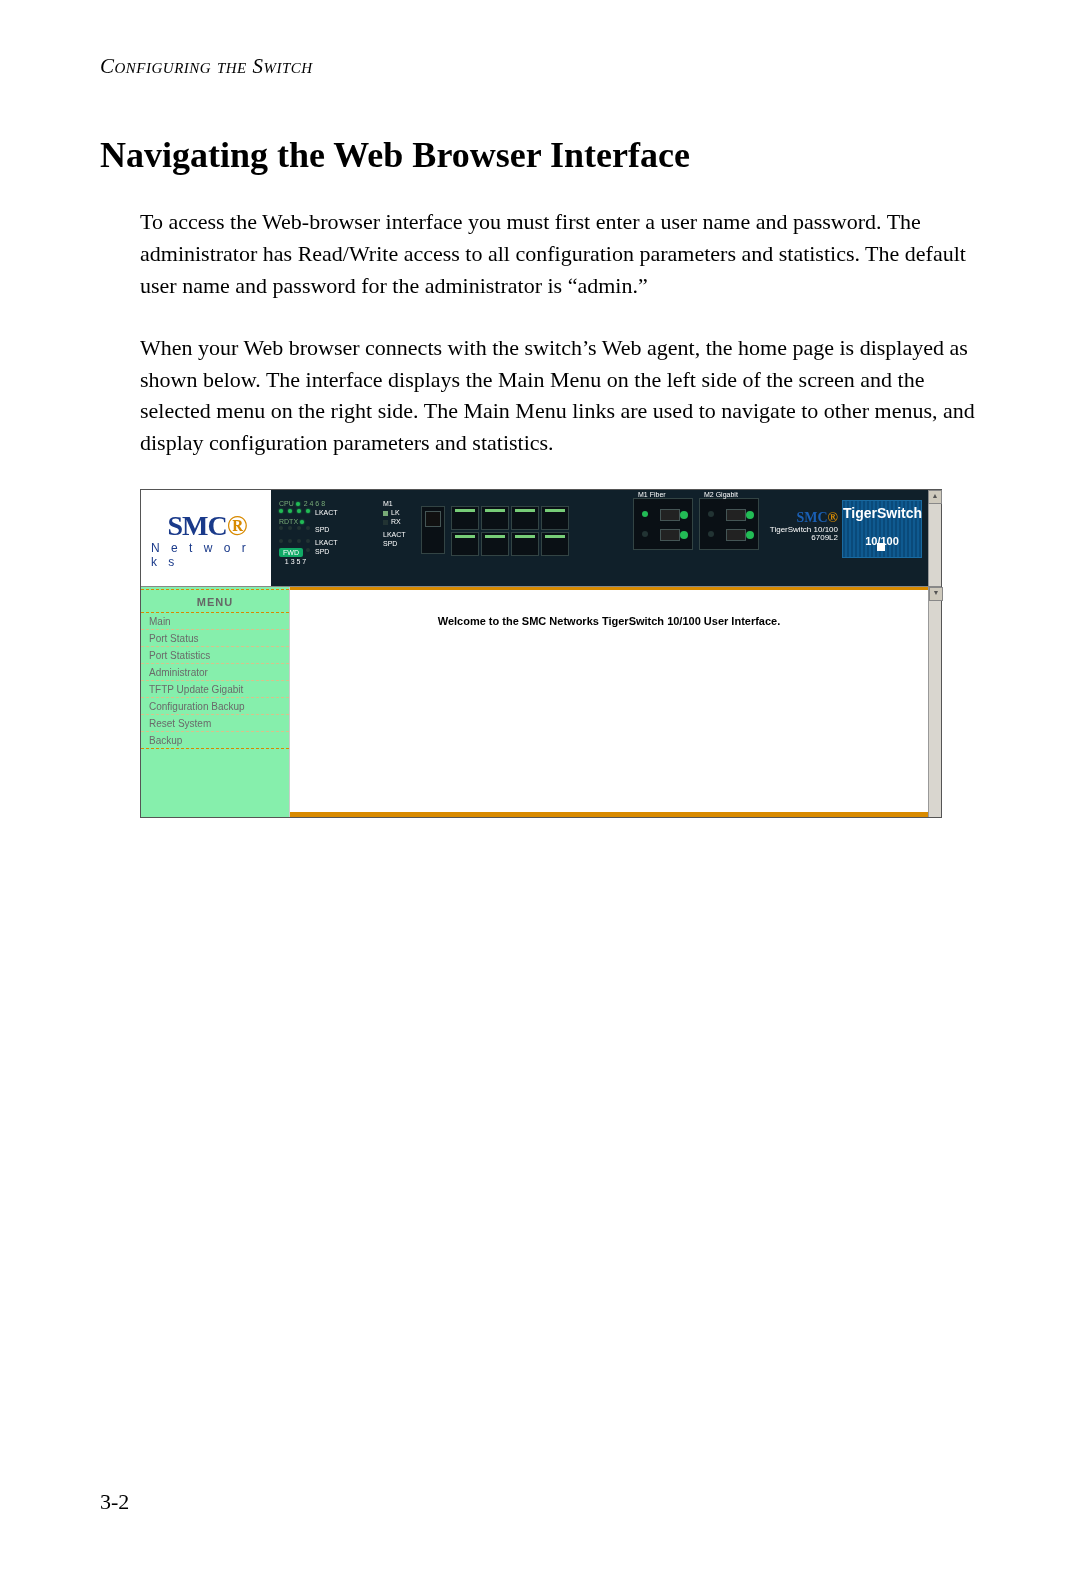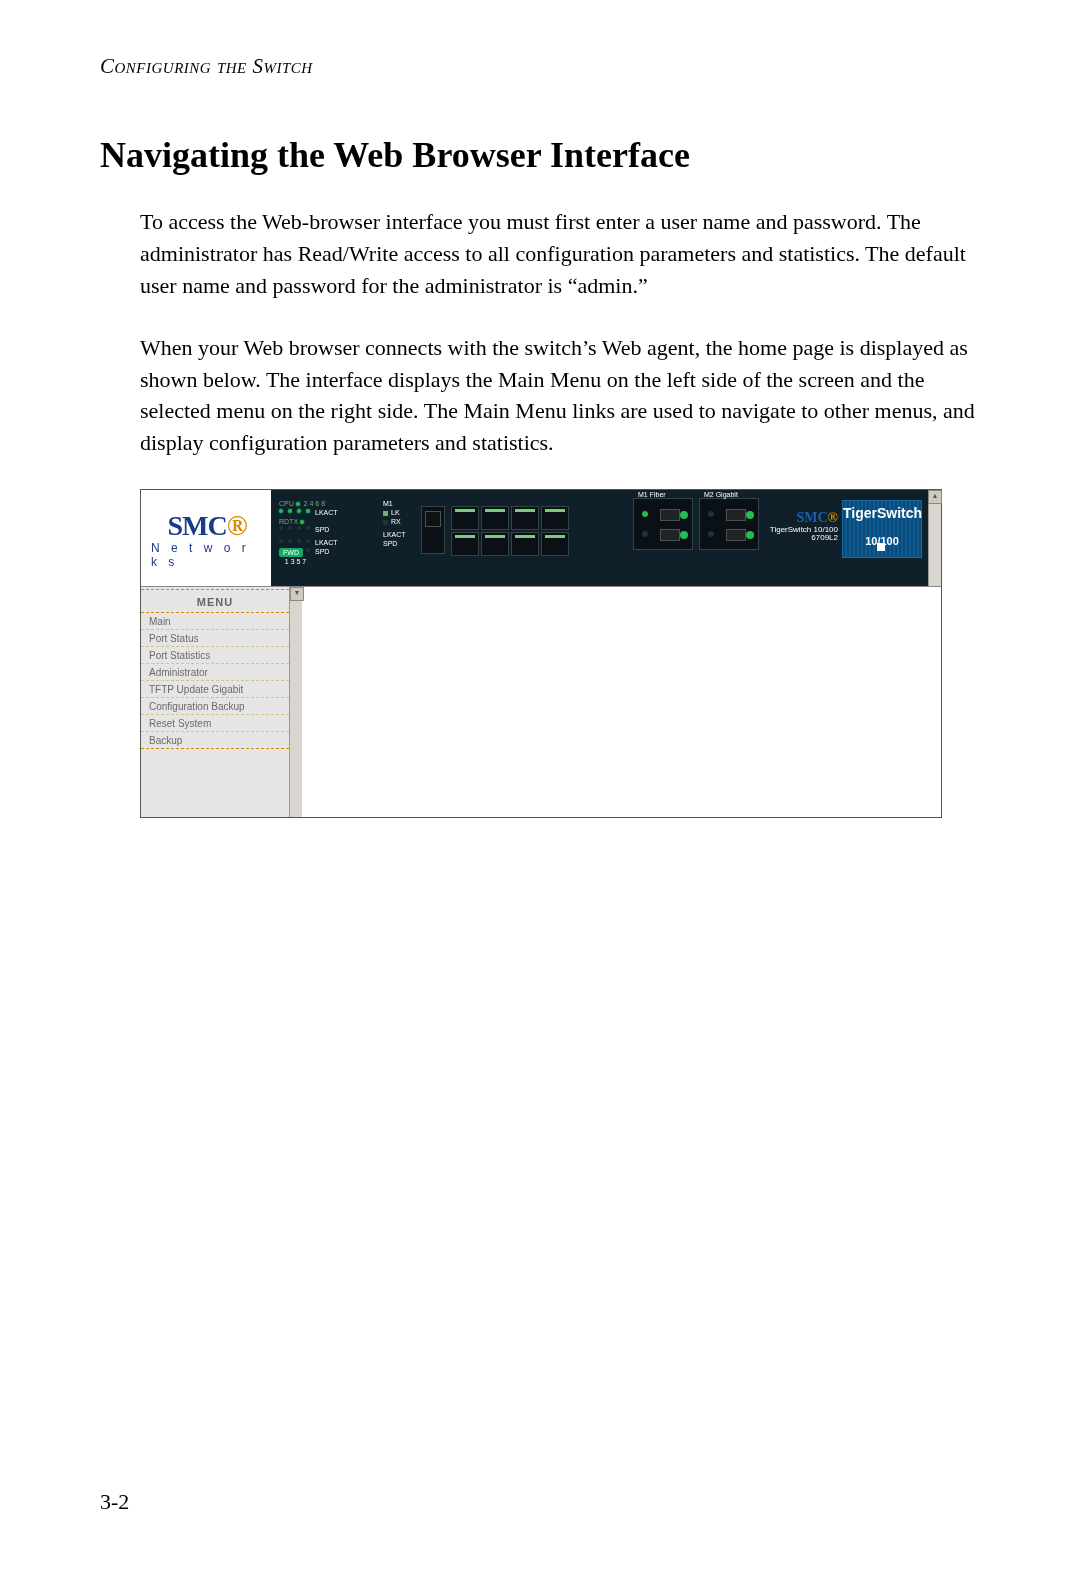--- a/index.html
+++ b/index.html
@@ -151,21 +151,21 @@
   .tigerlogo .sq2{ position:absolute; bottom:6px; left:34px; width:8px; height:8px; background:#fff;}
   .fig-scroll {
     width:12px; background:#d9d6cf; border-left:1px solid #999;
     display:flex; flex-direction:column; align-items:center;
   }
   .sbtn{ width:12px; height:12px; background:#cfcabd; border:1px solid #888; font-size:7px; line-height:10px; text-align:center; color:#555;}
   .fig-body {
     display:flex; height:230px;
   }
   .fig-menu {
-    width:148px; background:#e5e5e5;
+    width:148px; background:#86efac;
     font-size:10px; color:#6a6a6a;
   }
   .menu-head{
     text-align:center; font-weight:bold; color:#666; font-size:11px;
     padding:6px 0 4px; letter-spacing:1px;
     border-top:1px dashed #d88a00; border-bottom:1px dashed #d88a00;
     margin-top:2px;
   }
   .menu-item{
     padding:3px 6px 2px 8px;
@@ -326,20 +326,25 @@
         <div class="menu-item">Main</div>
         <div class="menu-item">Port Status</div>
         <div class="menu-item">Port Statistics</div>
         <div class="menu-item">Administrator</div>
         <div class="menu-item">TFTP Update Gigabit</div>
         <div class="menu-item">Configuration Backup</div>
         <div class="menu-item">Reset System</div>
         <div class="menu-item last">Backup</div>
       </div>
 
+      <div class="fig-main">
+        <div class="goldbar"></div>
+        <div class="welcome">Welcome to the SMC Networks TigerSwitch 10/100 User Interface.</div>
+        <div class="goldbar2"></div>
+      </div>
 
       <div class="vscroll2">
         <div class="sbtn">▼</div>
       </div>
     </div>
   </div>
 
   <div class="page-num">3-2</div>
 </div>
 

